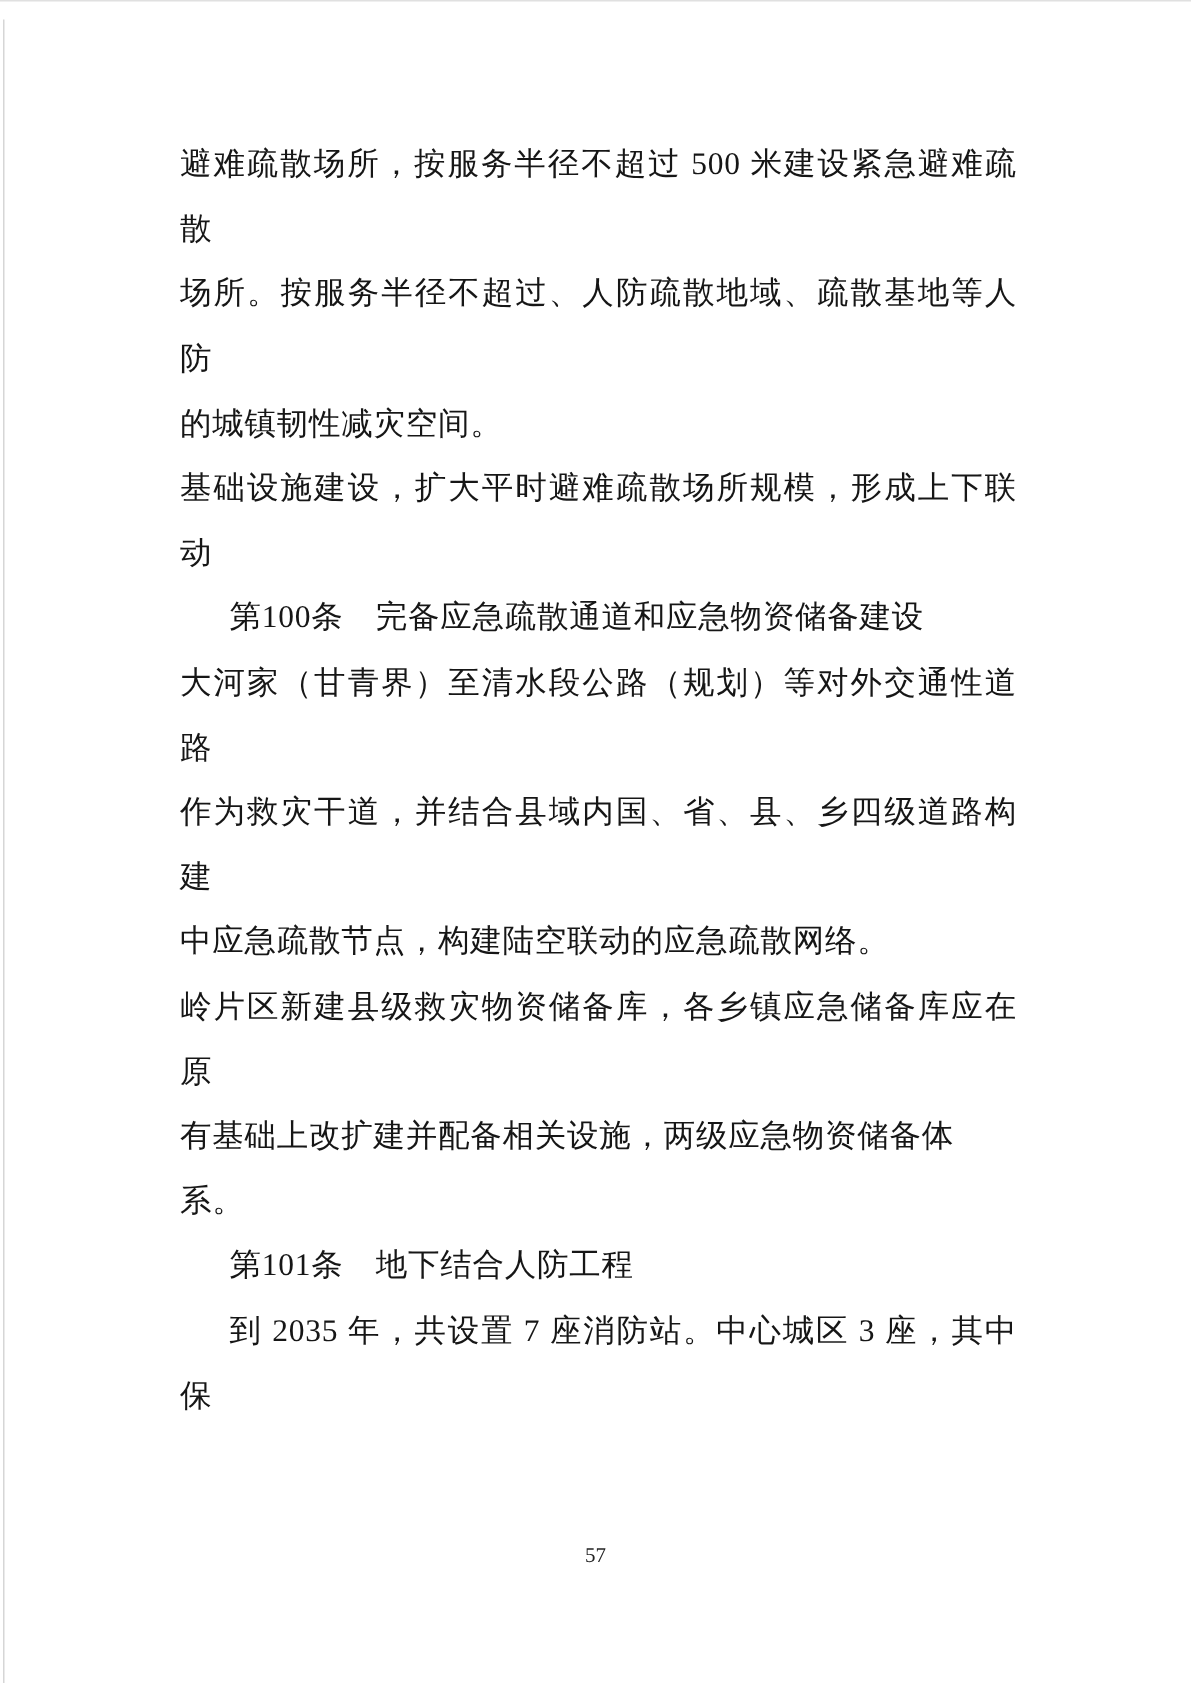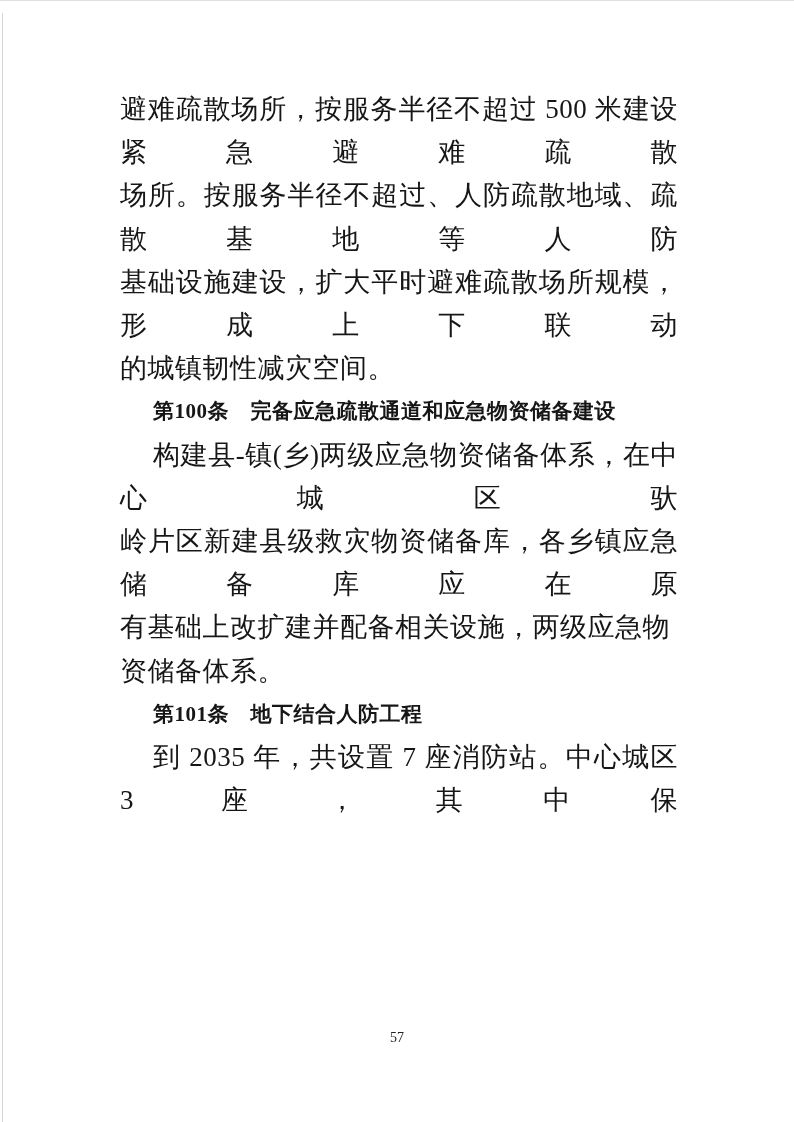--- a/index.html
+++ b/index.html
@@ -29,37 +29,37 @@
     width: 1px; bottom: 0;
     background: #d6d6d6;
   }
   .body-text {
     position: absolute;
     left: 120px;
     top: 88px;
     width: 558px;
   }
   .line {
-    font-size: 27px;
+    font-size: 21px;
     line-height: 43.2px;
     letter-spacing: 0.5px;
     text-align: left;
   }
   .line.full {
     text-align: justify;
     text-align-last: justify;
     text-justify: inter-character;
   }
   .line.indent {
     text-indent: 33px;
   }
   .heading {
     font-size: 21px;
     line-height: 43.2px;
-    font-weight: bold;
+    font-weight: normal;
     text-indent: 33px;
     letter-spacing: 0.5px;
     white-space: pre;
   }
   .page-number {
     position: absolute;
     top: 1030px;
     left: 0;
     width: 100%;
     text-align: center;
@@ -71,24 +71,26 @@
 </head>
 <body>
 
 <div class="page">
   <div class="edge-top"></div>
   <div class="edge-left"></div>
 
   <div class="body-text" id="doc-body">
       <div class="line full">避难疏散场所，按服务半径不超过 500 米建设紧急避难疏散</div>
       <div class="line full">场所。按服务半径不超过、人防疏散地域、疏散基地等人防</div>
+      <div class="line">的城镇韧性减灾空间。</div>
       <div class="line full">基础设施建设，扩大平时避难疏散场所规模，形成上下联动</div>
-      <div class="line">的城镇韧性减灾空间。</div>
       <div class="heading">第100条　完备应急疏散通道和应急物资储备建设</div>
-      <div class="line full indent">构建县-镇(乡)两级应急物资储备体系，在中心城区驮</div>
+      <div class="line full">大河家（甘青界）至清水段公路（规划）等对外交通性道路</div>
+      <div class="line full">作为救灾干道，并结合县域内国、省、县、乡四级道路构建</div>
+      <div class="line">中应急疏散节点，构建陆空联动的应急疏散网络。</div>
       <div class="line full">岭片区新建县级救灾物资储备库，各乡镇应急储备库应在原</div>
       <div class="line">有基础上改扩建并配备相关设施，两级应急物资储备体系。</div>
       <div class="heading">第101条　地下结合人防工程</div>
       <div class="line full indent">到 2035 年，共设置 7 座消防站。中心城区 3 座，其中保</div>
     </div>
 
   <div class="page-number">57</div>
 </div>
 
 </body></html>

